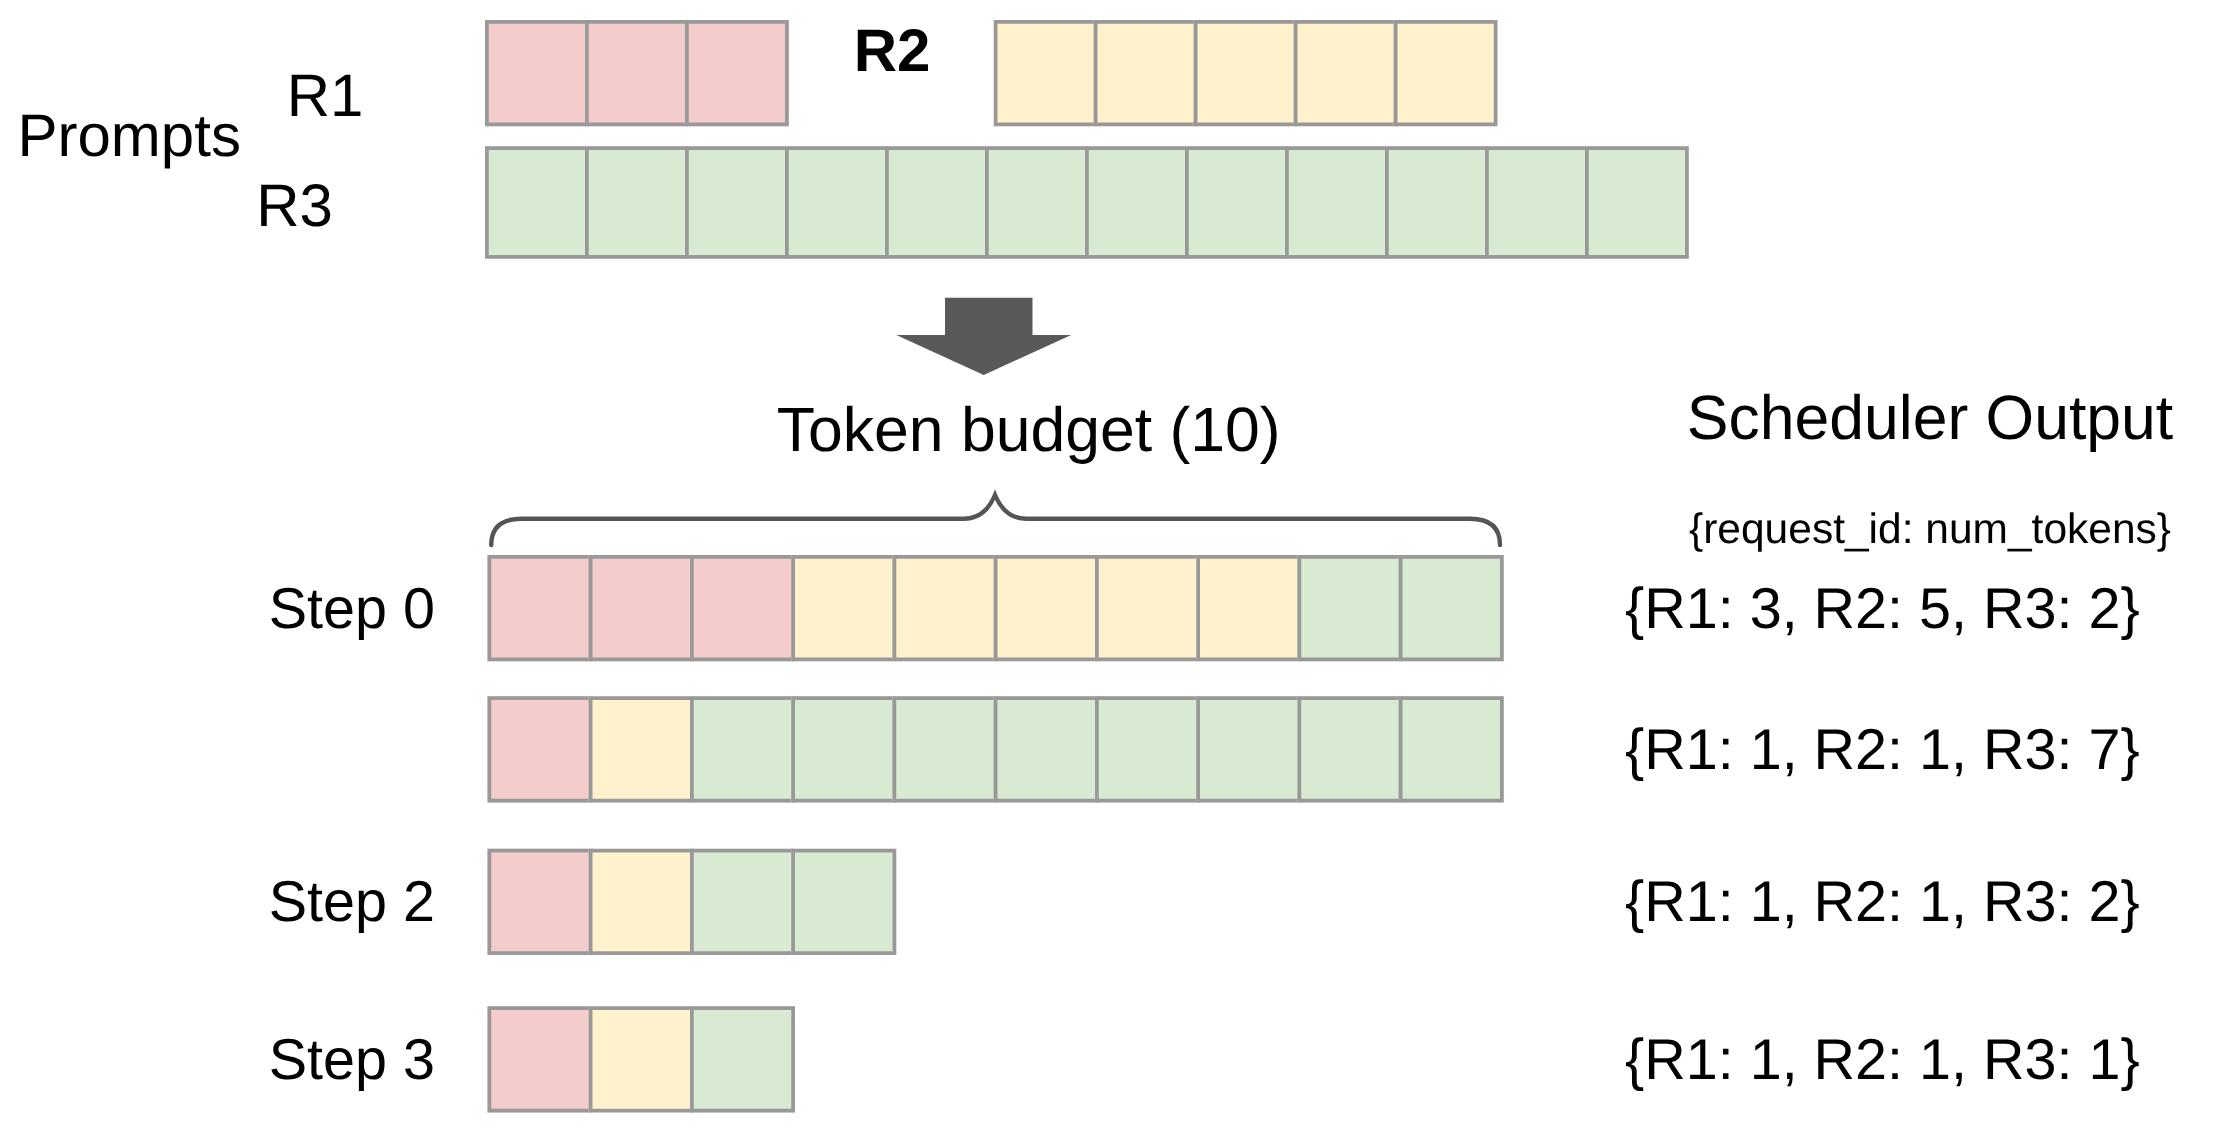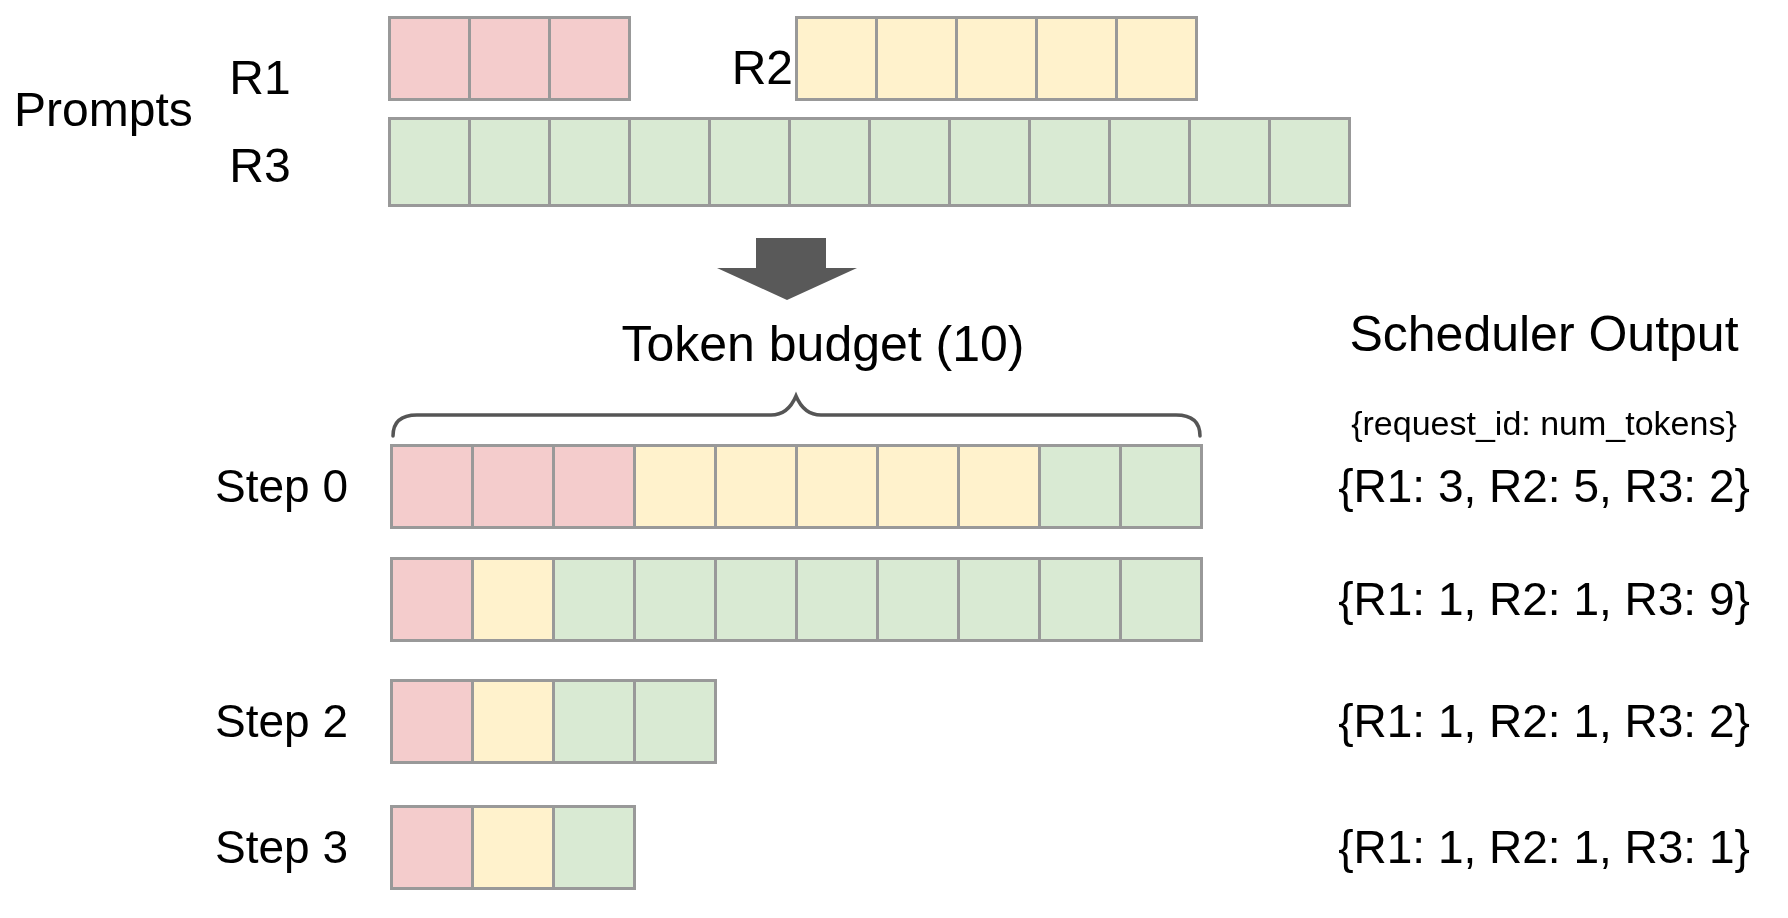--- a/index.html
+++ b/index.html
@@ -14,22 +14,22 @@
     margin-left:-3px;flex:none;
   }
   .cell:first-child{margin-left:0;}
   .prompt-row .cell{width:83px;height:85px;}
   #row-r3 .cell{height:90px;}
   .step-row .cell{width:84px;height:85px;}
 
   
   #prompts-label{left:14px;top:82px;}
   #r1-label{left:205px;top:26px;width:110px;text-align:center;margin-top:24px;}
-  #r2-label{left:683px;top:40px;width:110px;text-align:right;}
-  #r3-label{left:205px;top:138px;width:110px;text-align:center;}
+  #r2-label{left:683px;top:14px;width:110px;text-align:left;font-weight:bold;}
+  #r3-label{left:205px;top:138px;width:110px;}
   #row-r1{left:388px;top:16px;}
   #row-r2{left:795px;top:16px;}
   #row-r3{left:388px;top:117px;}
 
   
   #down-arrow{position:absolute;left:712px;top:238px;}
 
   
   #token-budget-label{left:523px;top:316px;width:600px;text-align:center;font-size:50px;}
   #budget-brace{position:absolute;left:390px;top:382px;}
@@ -38,21 +38,21 @@
   .step-label{left:140px;width:208px;text-align:right;font-size:46px;line-height:52px;}
   #step0-label{top:460px;} #step1-label{top:573px;}
   #step2-label{top:695px;} #step3-label{top:821px;}
   #step0-row{left:390px;top:444px;} #step1-row{left:390px;top:557px;}
   #step2-row{left:390px;top:679px;} #step3-row{left:390px;top:805px;}
 
   
   .sched{position:absolute;left:1300px;width:488px;text-align:center;white-space:nowrap;}
   #sched-title{top:306px;font-size:50px;line-height:56px;}
   #sched-subtitle{top:368px;font-size:34px;line-height:44px;margin-top:33px;}
-  .out-line{position:absolute;left:1300px;width:488px;text-align:center;font-size:46px;line-height:52px;white-space:nowrap;}
+  .out-line{position:absolute;left:1300px;width:488px;text-align:left;font-size:46px;line-height:52px;white-space:nowrap;}
   #out-0{top:460px;} #out-1{top:573px;} #out-2{top:695px;} #out-3{top:821px;}
 </style>
 </head>
 <body>
 
 <div class="canvas">
 
   <div class="label" id="prompts-label">Prompts</div>
 
   <div class="label" id="r1-label">R1</div>
@@ -135,17 +135,17 @@
   <div class="row step-row" id="step3-row">
       <div class="cell" style="background: rgb(244, 204, 204);"></div>
       <div class="cell" style="background: rgb(255, 242, 204);"></div>
       <div class="cell" style="background: rgb(217, 234, 211);"></div>
     </div>
 
   <div class="sched" id="sched-title">Scheduler Output</div>
   <div class="sched" id="sched-subtitle">{request_id: num_tokens}</div>
 
   <div class="out-line" id="out-0">{R1: 3, R2: 5, R3: 2}</div>
-  <div class="out-line" id="out-1">{R1: 1, R2: 1, R3: 9}</div>
+  <div class="out-line" id="out-1">{R1: 1, R2: 1, R3: 7}</div>
   <div class="out-line" id="out-2">{R1: 1, R2: 1, R3: 2}</div>
   <div class="out-line" id="out-3">{R1: 1, R2: 1, R3: 1}</div>
 
 </div>
 
 </body></html>

